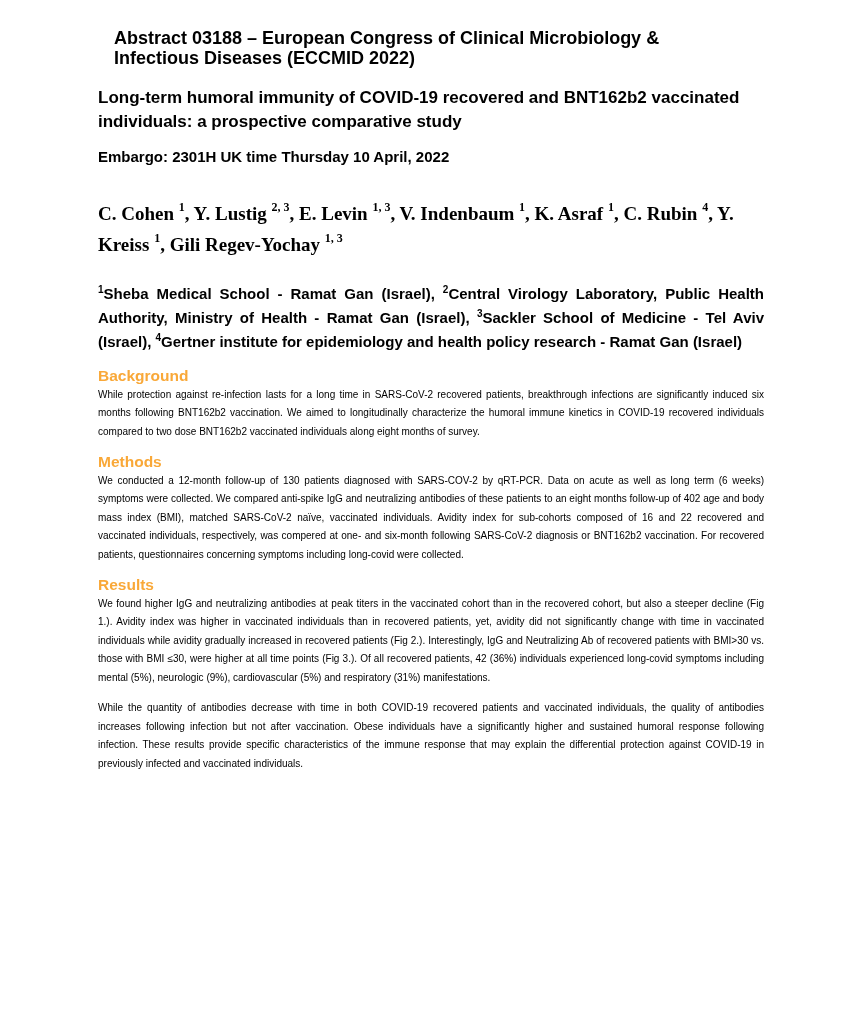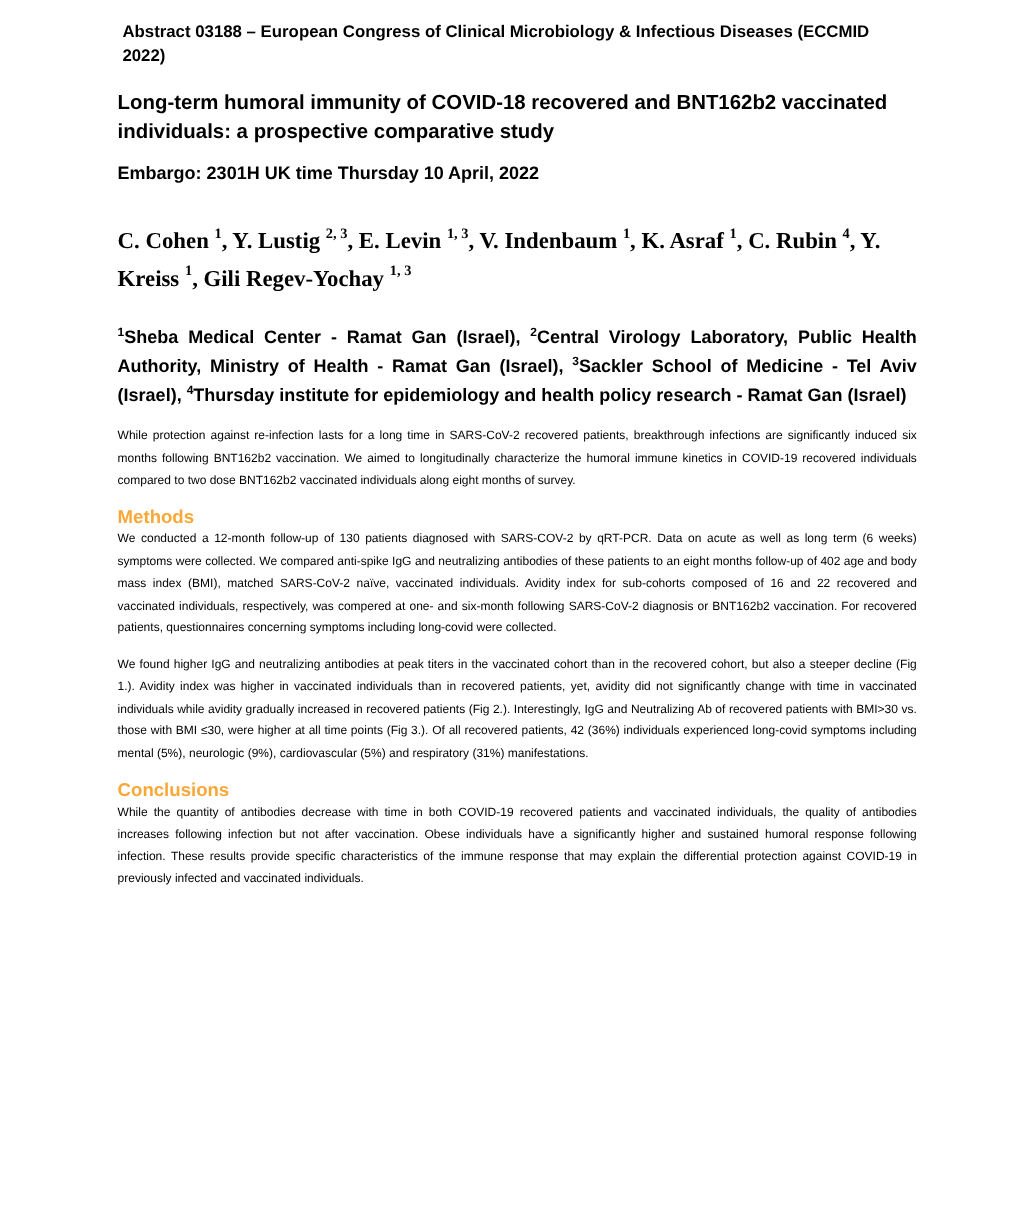--- a/index.html
+++ b/index.html
@@ -15,24 +15,24 @@
     margin: 0;
     font-family: "Liberation Sans", sans-serif;
     color: var(--text);
   }
   .page {
     width: 666px;
     margin: 0 97px 0 98px;
     padding-top: 12px;
   }
   .hdr {
-    font-size: 14px;
+    font-size: 18px;
     font-weight: 700;
     line-height: 20px;
-    margin: 4px;
+    margin: 16px;
   }
   .title {
     font-size: 17px;
     font-weight: 700;
     line-height: 24px;
     margin: 18px 0 0;
   }
   .embargo {
     font-size: 15px;
     font-weight: 700;
@@ -79,39 +79,40 @@
     text-align: justify;
   }
 </style>
 </head>
 <body>
 
 <div class="page">
 
   <p class="hdr">Abstract 03188 – European Congress of Clinical Microbiology &amp; Infectious Diseases (ECCMID 2022)</p>
 
-  <p class="title">Long-term humoral immunity of COVID-18 recovered and BNT162b2 vaccinated individuals: a prospective comparative study</p>
+  <p class="title">Long-term humoral immunity of COVID-19 recovered and BNT162b2 vaccinated individuals: a prospective comparative study</p>
 
   <p class="embargo">Embargo: 2301H UK time Thursday 10 April, 2022</p>
 
   <p class="authors"><span>C. Cohen</span> <sup>1</sup><span>, </span><span>Y. Lustig</span> <sup>2, 3</sup><span>, </span><span>E. Levin</span> <sup>1, 3</sup><span>, </span><span>V. Indenbaum</span> <sup>1</sup><span>, </span><span>K. Asraf</span> <sup>1</sup><span>, </span><span>C. Rubin</span> <sup>4</sup><span>, </span><span>Y. Kreiss</span> <sup>1</sup><span>, </span><span>Gili Regev-Yochay</span> <sup>1, 3</sup></p>
 
-  <p class="affil"><sup>1</sup><span>Sheba Medical Center - Ramat Gan (Israel), </span><sup>2</sup><span>Central Virology Laboratory, Public Health Authority, Ministry of Health - Ramat Gan (Israel), </span><sup>3</sup><span>Sackler School of Medicine - Tel Aviv (Israel), </span><sup>4</sup><span>Thursday institute for epidemiology and health policy research - Ramat Gan (Israel)</span></p>
+  <p class="affil"><sup>1</sup><span>Sheba Medical School - Ramat Gan (Israel), </span><sup>2</sup><span>Central Virology Laboratory, Public Health Authority, Ministry of Health - Ramat Gan (Israel), </span><sup>3</sup><span>Sackler School of Medicine - Tel Aviv (Israel), </span><sup>4</sup><span>Gertner institute for epidemiology and health policy research - Ramat Gan (Israel)</span></p>
 
   <div class="section first">
+    <h2>Background</h2>
     <p>While protection against re-infection lasts for a long time in SARS-CoV-2 recovered patients, breakthrough infections are significantly induced six months following BNT162b2 vaccination. We aimed to longitudinally characterize the humoral immune kinetics in COVID-19 recovered individuals compared to two dose BNT162b2 vaccinated individuals along eight months of survey.</p>
   </div>
 
   <div class="section">
     <h2>Methods</h2>
     <p>We conducted a 12-month follow-up of 130 patients diagnosed with SARS-COV-2 by qRT-PCR. Data on acute as well as long term (6 weeks) symptoms were collected. We compared anti-spike IgG and neutralizing antibodies of these patients to an eight months follow-up of 402 age and body mass index (BMI), matched SARS-CoV-2 naïve, vaccinated individuals. Avidity index for sub-cohorts composed of 16 and 22 recovered and vaccinated individuals, respectively, was compered at one- and six-month following SARS-CoV-2 diagnosis or BNT162b2 vaccination. For recovered patients, questionnaires concerning symptoms including long-covid were collected.</p>
   </div>
 
   <div class="section">
+    <h2>Results</h2>
     <p>We found higher IgG and neutralizing antibodies at peak titers in the vaccinated cohort than in the recovered cohort, but also a steeper decline (Fig 1.). Avidity index was higher in vaccinated individuals than in recovered patients, yet, avidity did not significantly change with time in vaccinated individuals while avidity gradually increased in recovered patients (Fig 2.). Interestingly, IgG and Neutralizing Ab of recovered patients with BMI&gt;30 vs. those with BMI ≤30, were higher at all time points (Fig 3.). Of all recovered patients, 42 (36%) individuals experienced long-covid symptoms including mental (5%), neurologic (9%), cardiovascular (5%) and respiratory (31%) manifestations.</p>
   </div>
 
   <div class="section">
-    <h2>Conclusions</h2>
     <p>While the quantity of antibodies decrease with time in both COVID-19 recovered patients and vaccinated individuals, the quality of antibodies increases following infection but not after vaccination. Obese individuals have a significantly higher and sustained humoral response following infection. These results provide specific characteristics of the immune response that may explain the differential protection against COVID-19 in previously infected and vaccinated individuals.</p>
   </div>
 
 </div>
 
 </body></html>

